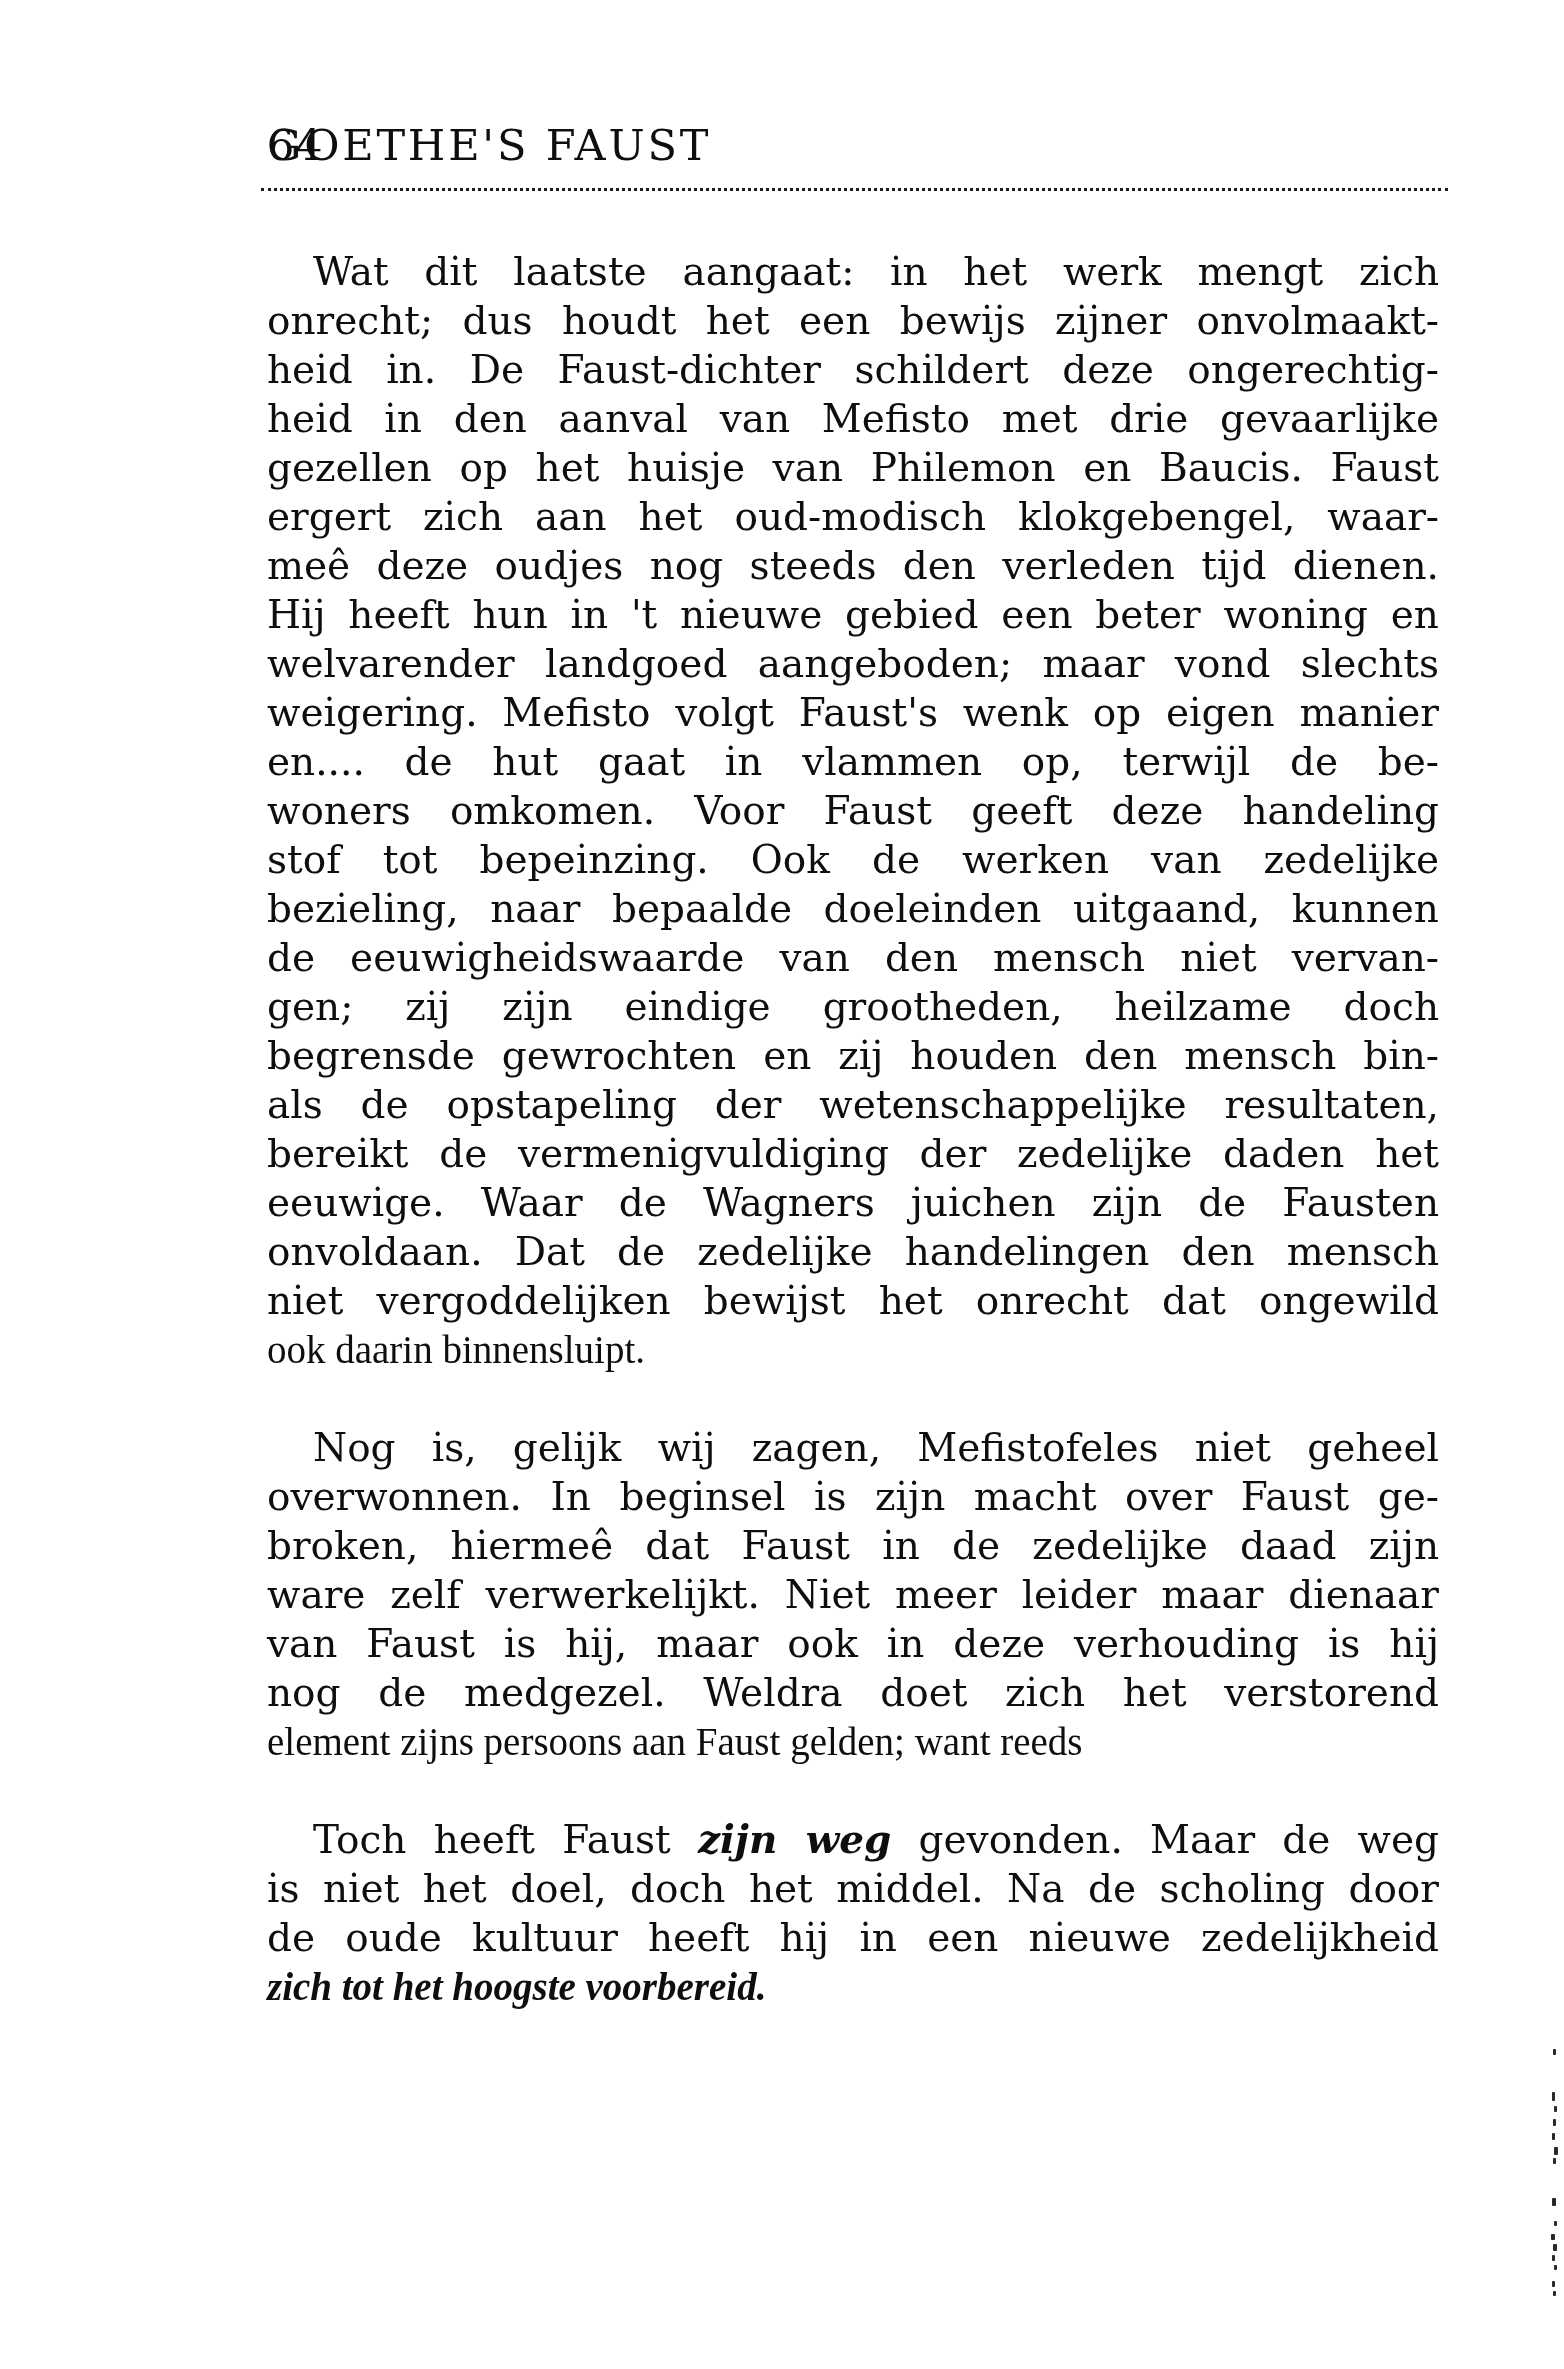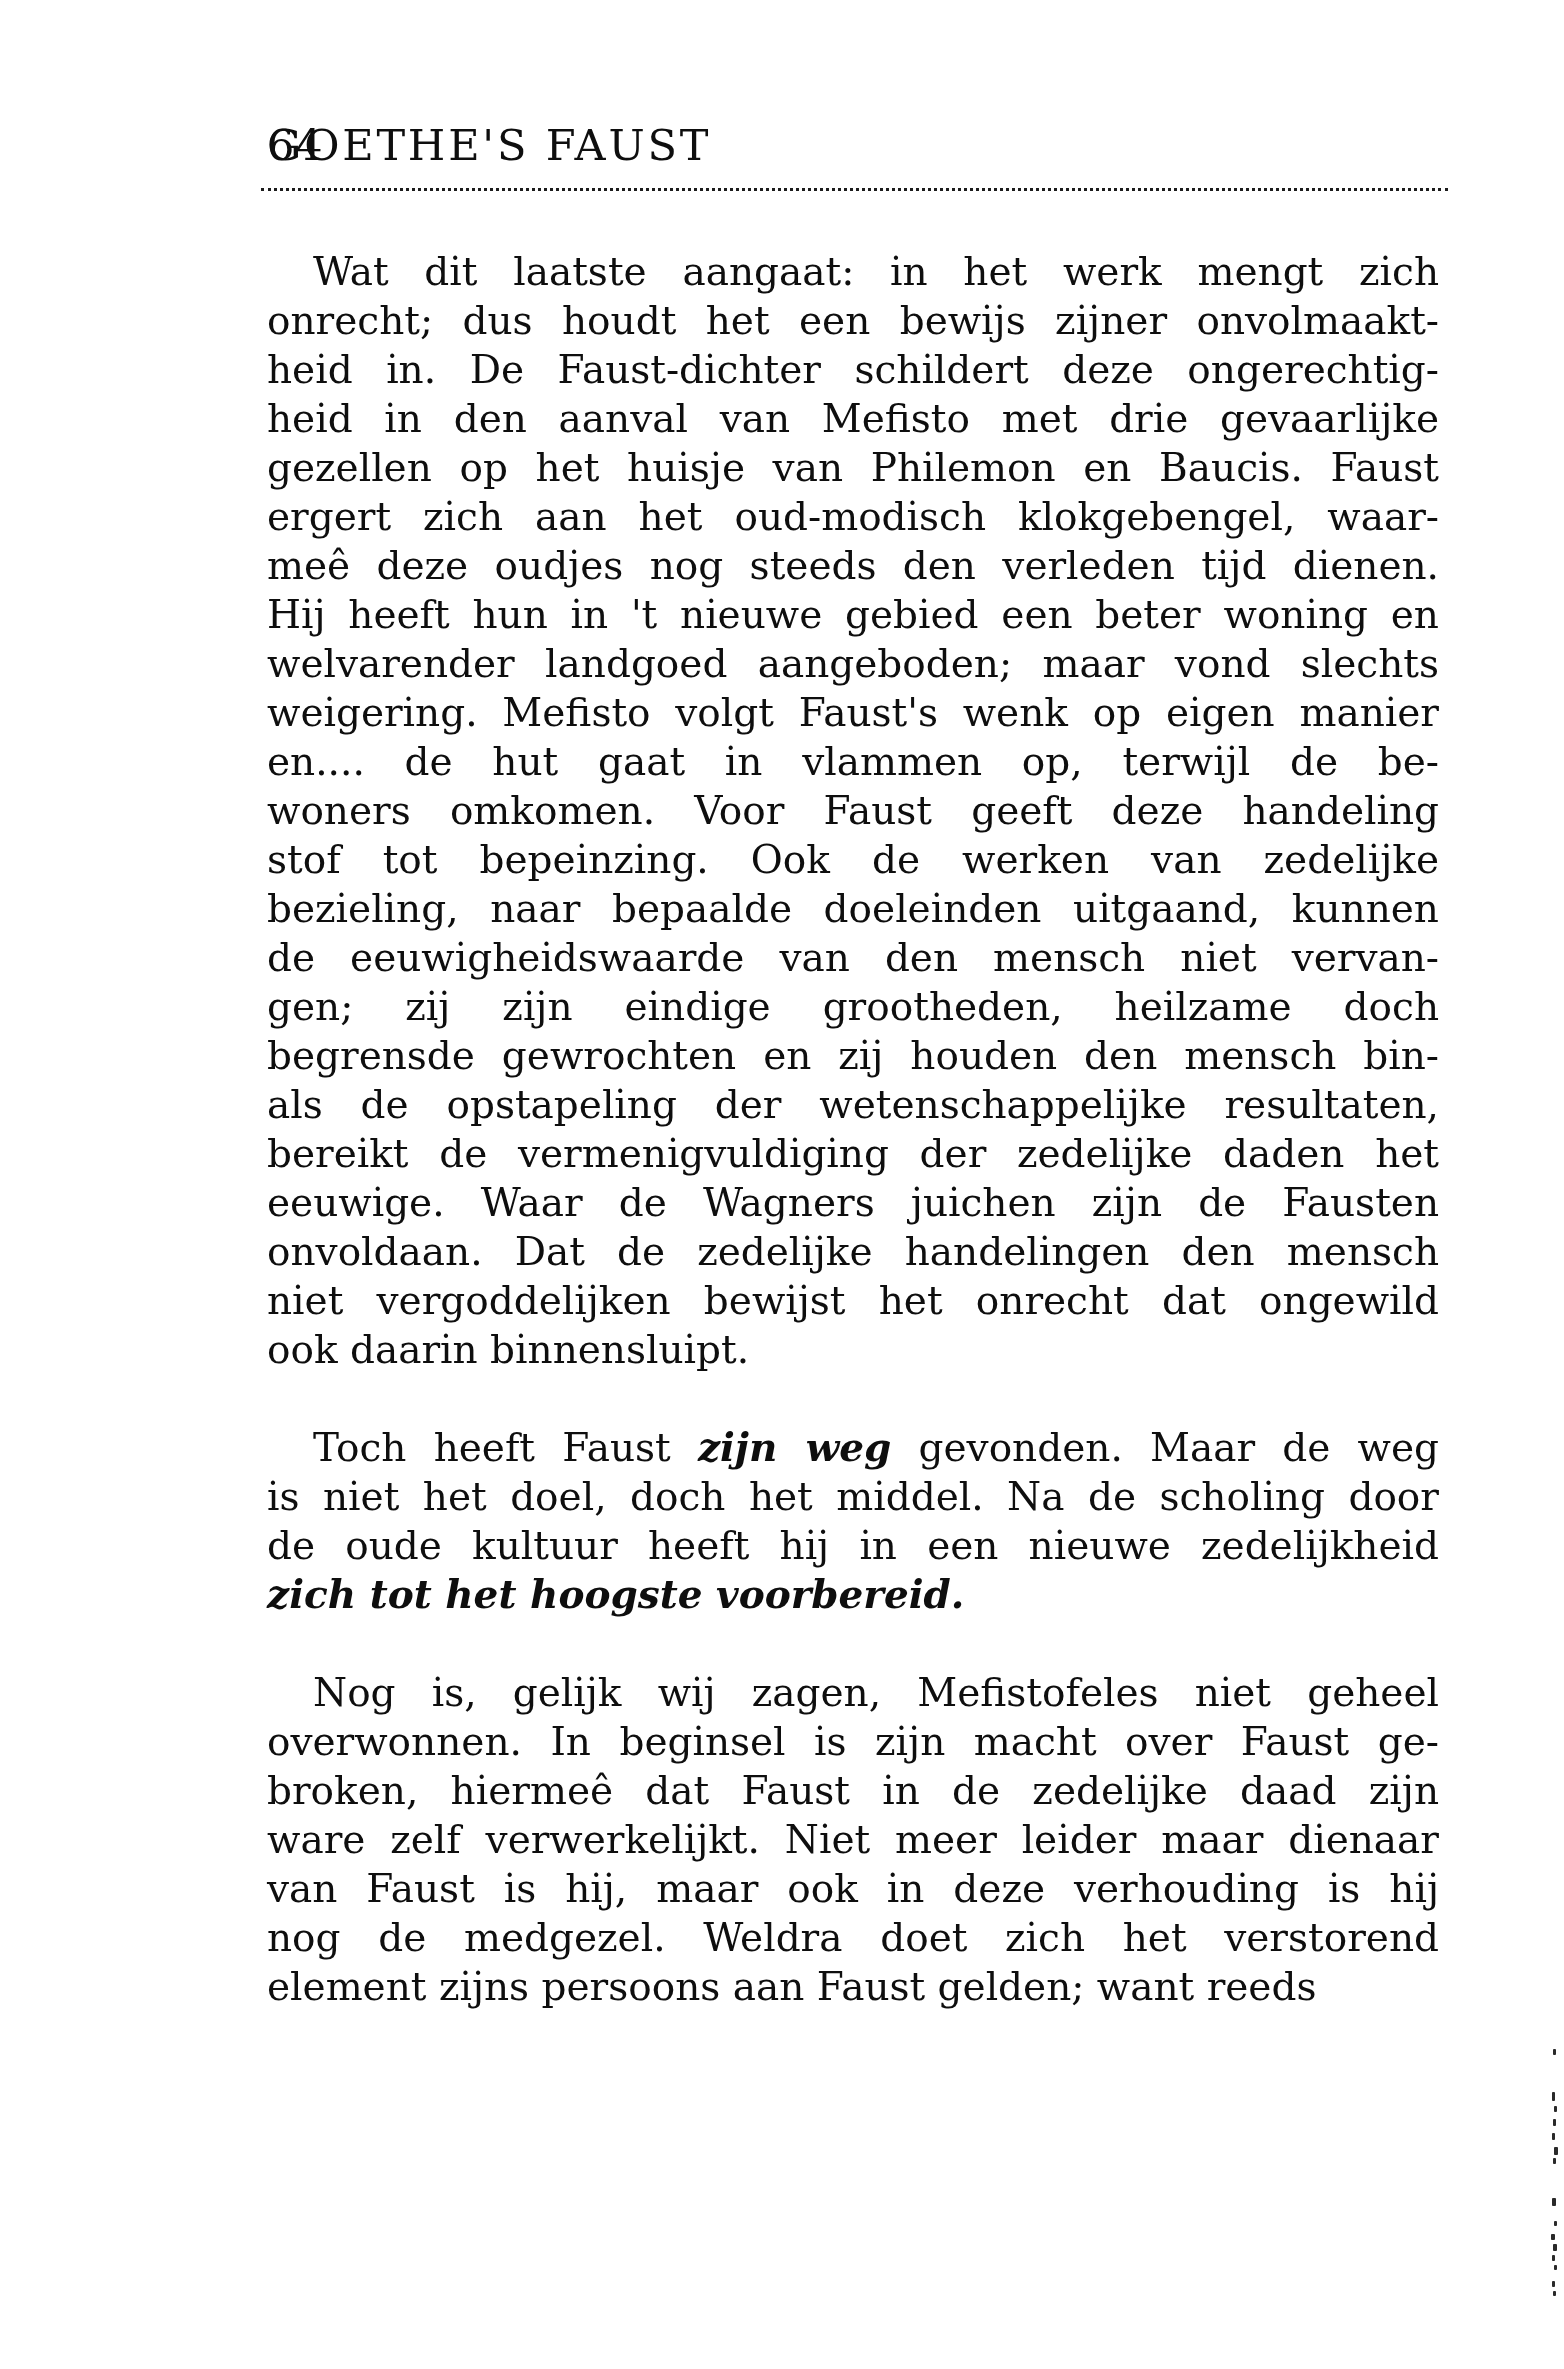--- a/index.html
+++ b/index.html
@@ -53,21 +53,21 @@
     text-align: justify;
   }
   .para + .para { margin-top: 49px; }
   .line {
     text-align: justify;
     text-align-last: justify;
     text-justify: inter-word;
     white-space: normal;
   }
   .line.first { text-indent: 46px; }
-  .line.last  { text-align-last: left; }
+  .line.last  { text-align-last: left; font-family: Liberation Serif, serif; }
   .em { font-style: italic; font-weight: 600; }
   .speck {
     position: absolute;
     background: #2a2a2a;
     border-radius: 0.9px;
   }
 </style>
 </head>
 <body>
 
@@ -100,33 +100,33 @@
         <div class="line"><span>gen; zij zijn eindige grootheden, heilzame doch</span></div>
         <div class="line"><span>begrensde gewrochten en zij houden den mensch bin-</span></div>
         <div class="line"><span>als de opstapeling der wetenschappelijke resultaten,</span></div>
         <div class="line"><span>bereikt de vermenigvuldiging der zedelijke daden het</span></div>
         <div class="line"><span>eeuwige. Waar de Wagners juichen zijn de Fausten</span></div>
         <div class="line"><span>onvoldaan. Dat de zedelijke handelingen den mensch</span></div>
         <div class="line"><span>niet vergoddelijken bewijst het onrecht dat ongewild</span></div>
         <div class="line last"><span>ook daarin binnensluipt.</span></div>
       </div>
       <div class="para">
-        <div class="line first"><span>Toch heeft Faust </span><span class="em">zijn weg</span><span> gevonden. Maar de weg</span></div>
-        <div class="line"><span>is niet het doel, doch het middel. Na de scholing door</span></div>
-        <div class="line"><span>de oude kultuur heeft hij in een nieuwe zedelijkheid</span></div>
-        <div class="line last"><span class="em">zich tot het hoogste voorbereid.</span></div>
-      </div>
-      <div class="para">
         <div class="line first"><span>Nog is, gelijk wij zagen, Mefistofeles niet geheel</span></div>
         <div class="line"><span>overwonnen. In beginsel is zijn macht over Faust ge-</span></div>
         <div class="line"><span>broken, hiermeê dat Faust in de zedelijke daad zijn</span></div>
         <div class="line"><span>ware zelf verwerkelijkt. Niet meer leider maar dienaar</span></div>
         <div class="line"><span>van Faust is hij, maar ook in deze verhouding is hij</span></div>
         <div class="line"><span>nog de medgezel. Weldra doet zich het verstorend</span></div>
         <div class="line last"><span>element zijns persoons aan Faust gelden; want reeds</span></div>
+      </div>
+      <div class="para">
+        <div class="line first"><span>Toch heeft Faust </span><span class="em">zijn weg</span><span> gevonden. Maar de weg</span></div>
+        <div class="line"><span>is niet het doel, doch het middel. Na de scholing door</span></div>
+        <div class="line"><span>de oude kultuur heeft hij in een nieuwe zedelijkheid</span></div>
+        <div class="line last"><span class="em">zich tot het hoogste voorbereid.</span></div>
       </div>
     </main>
 
   <div id="specks">
       <div class="speck" style="left: 1553px; top: 2024px; width: 2.8px; height: 5.6px;"></div>
       <div class="speck" style="left: 1552px; top: 2067px; width: 2.8px; height: 9.3px;"></div>
       <div class="speck" style="left: 1554px; top: 2081px; width: 2.8px; height: 5.6px;"></div>
       <div class="speck" style="left: 1553px; top: 2094px; width: 2.8px; height: 7.4px;"></div>
       <div class="speck" style="left: 1552px; top: 2108px; width: 2.8px; height: 6.5px;"></div>
       <div class="speck" style="left: 1554px; top: 2122px; width: 3.7px; height: 8.3px;"></div>

